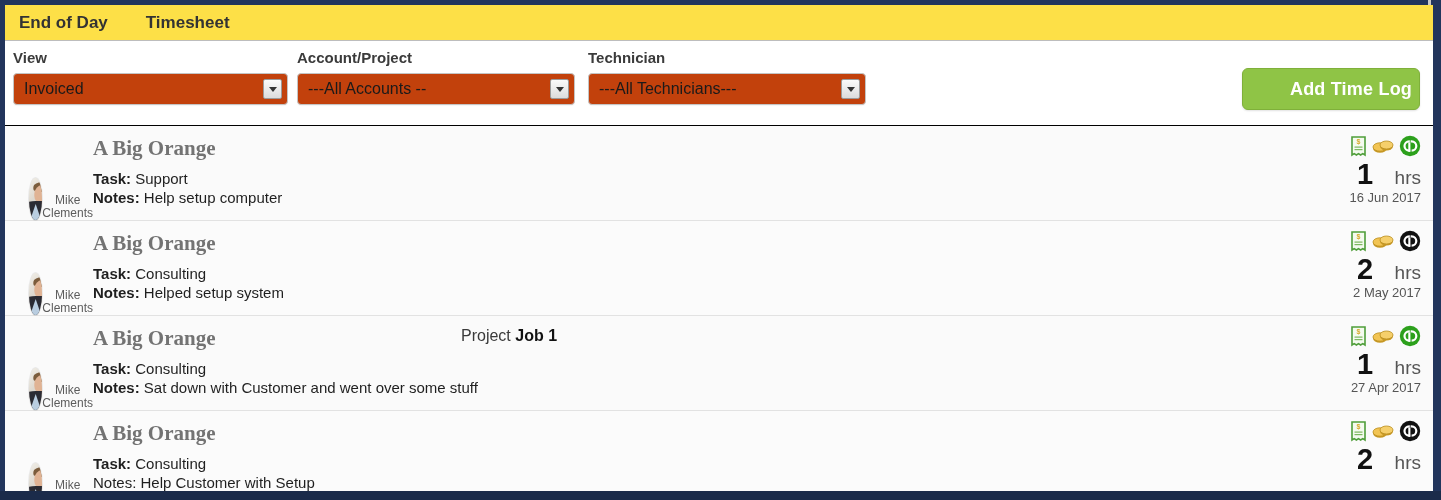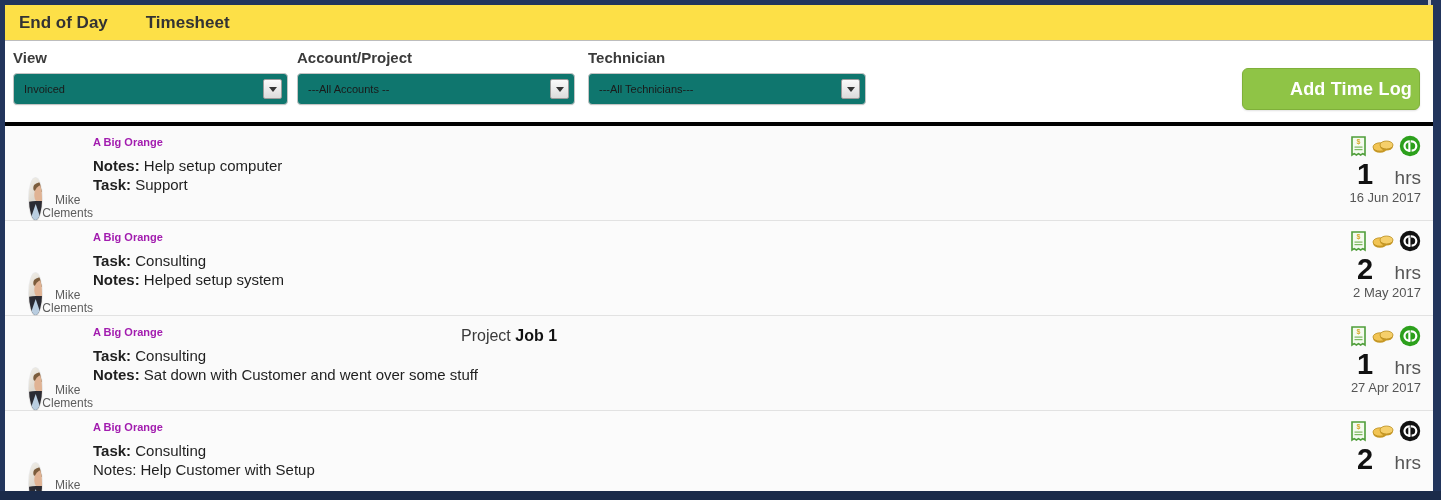--- a/index.html
+++ b/index.html
@@ -73,44 +73,44 @@
     padding: 4px 8px;
     cursor: pointer;
     white-space: nowrap;
   }
 
   
   .filters {
     position: relative;
     height: 85px;
     background: #ffffff;
-    border-bottom: 4px solid #000000;
+    border-bottom: 1px solid #000000;
     padding: 8px 0 0 0;
   }
   .filter-group {
     position: absolute;
     top: 8px;
   }
   .filter-label {
     font-size: 15px;
     font-weight: bold;
     color: #3b3b3b;
     margin-bottom: 7px;
     display: block;
   }
   .select-box {
     position: relative;
     height: 32px;
     border: 1px solid #c4c4c4;
     border-radius: 4px;
-    background: #0f766e;
+    background: #c2410c;
     display: flex;
     align-items: center;
     padding: 0 34px 0 10px;
-    font-size: 11px;
+    font-size: 16px;
     color: #1a1a1a;
     cursor: pointer;
     box-shadow: 0 1px 1px rgba(0,0,0,0.04);
   }
   .select-box .val { white-space: nowrap; overflow: hidden; text-overflow: ellipsis; }
   .select-arrow {
     position: absolute;
     right: 5px; top: 50%;
     transform: translateY(-50%);
     width: 19px; height: 20px;
@@ -226,24 +226,25 @@
     text-align: center;
   }
 
   .col-main {
     flex: 1 1 auto;
     padding-top: 10px;
     position: relative;
     min-width: 0;
   }
   .acct {
-    font-size: 11px;
+    font-size: 21px;
     font-weight: bold;
-    color: #a21caf;
+    color: #737373;
     margin-bottom: 8px;
+    font-family: Liberation Serif, serif;
   }
   .tasknote {
     font-size: 15px;
     color: #1f1f1f;
     line-height: 19px;
   }
   .tasknote b { font-weight: bold; }
   .project {
     position: absolute;
     left: 368px;
@@ -355,26 +356,26 @@
               <span class="shirt"></span>
           </div>
           <div class="avatar-name">
             <div>Mike</div>
             <div>Clements</div>
           </div>
         </div>
         <div class="col-main">
           <div class="acct">A Big Orange</div>
           <div class="tasknote">
+            <b>Task:</b>
+            <span>Support</span>
+          </div>
+          <div class="tasknote">
             <b>Notes:</b>
             <span>Help setup computer</span>
-          </div>
-          <div class="tasknote">
-            <b>Task:</b>
-            <span>Support</span>
           </div>
         </div>
         <div class="col-right">
           <div class="icon-row">
             <svg class="ico" width="17" height="22" viewBox="0 0 17 22">
               <path d="M2 2h13v18l-2.2-1.4L10.6 20 8.5 18.6 6.4 20 4.2 18.6 2 20z" fill="#f4fbef" stroke="#4f9e3a" stroke-width="1.6"></path>
               <text x="8.5" y="9" font-size="7" font-family="Liberation Sans, sans-serif" font-weight="bold" fill="#d7a92b" text-anchor="middle">$</text>
               <rect x="4.5" y="11.5" width="8" height="1.2" fill="#7cb85f"></rect>
               <rect x="4.5" y="14" width="8" height="1.2" fill="#7cb85f"></rect>
             </svg>

